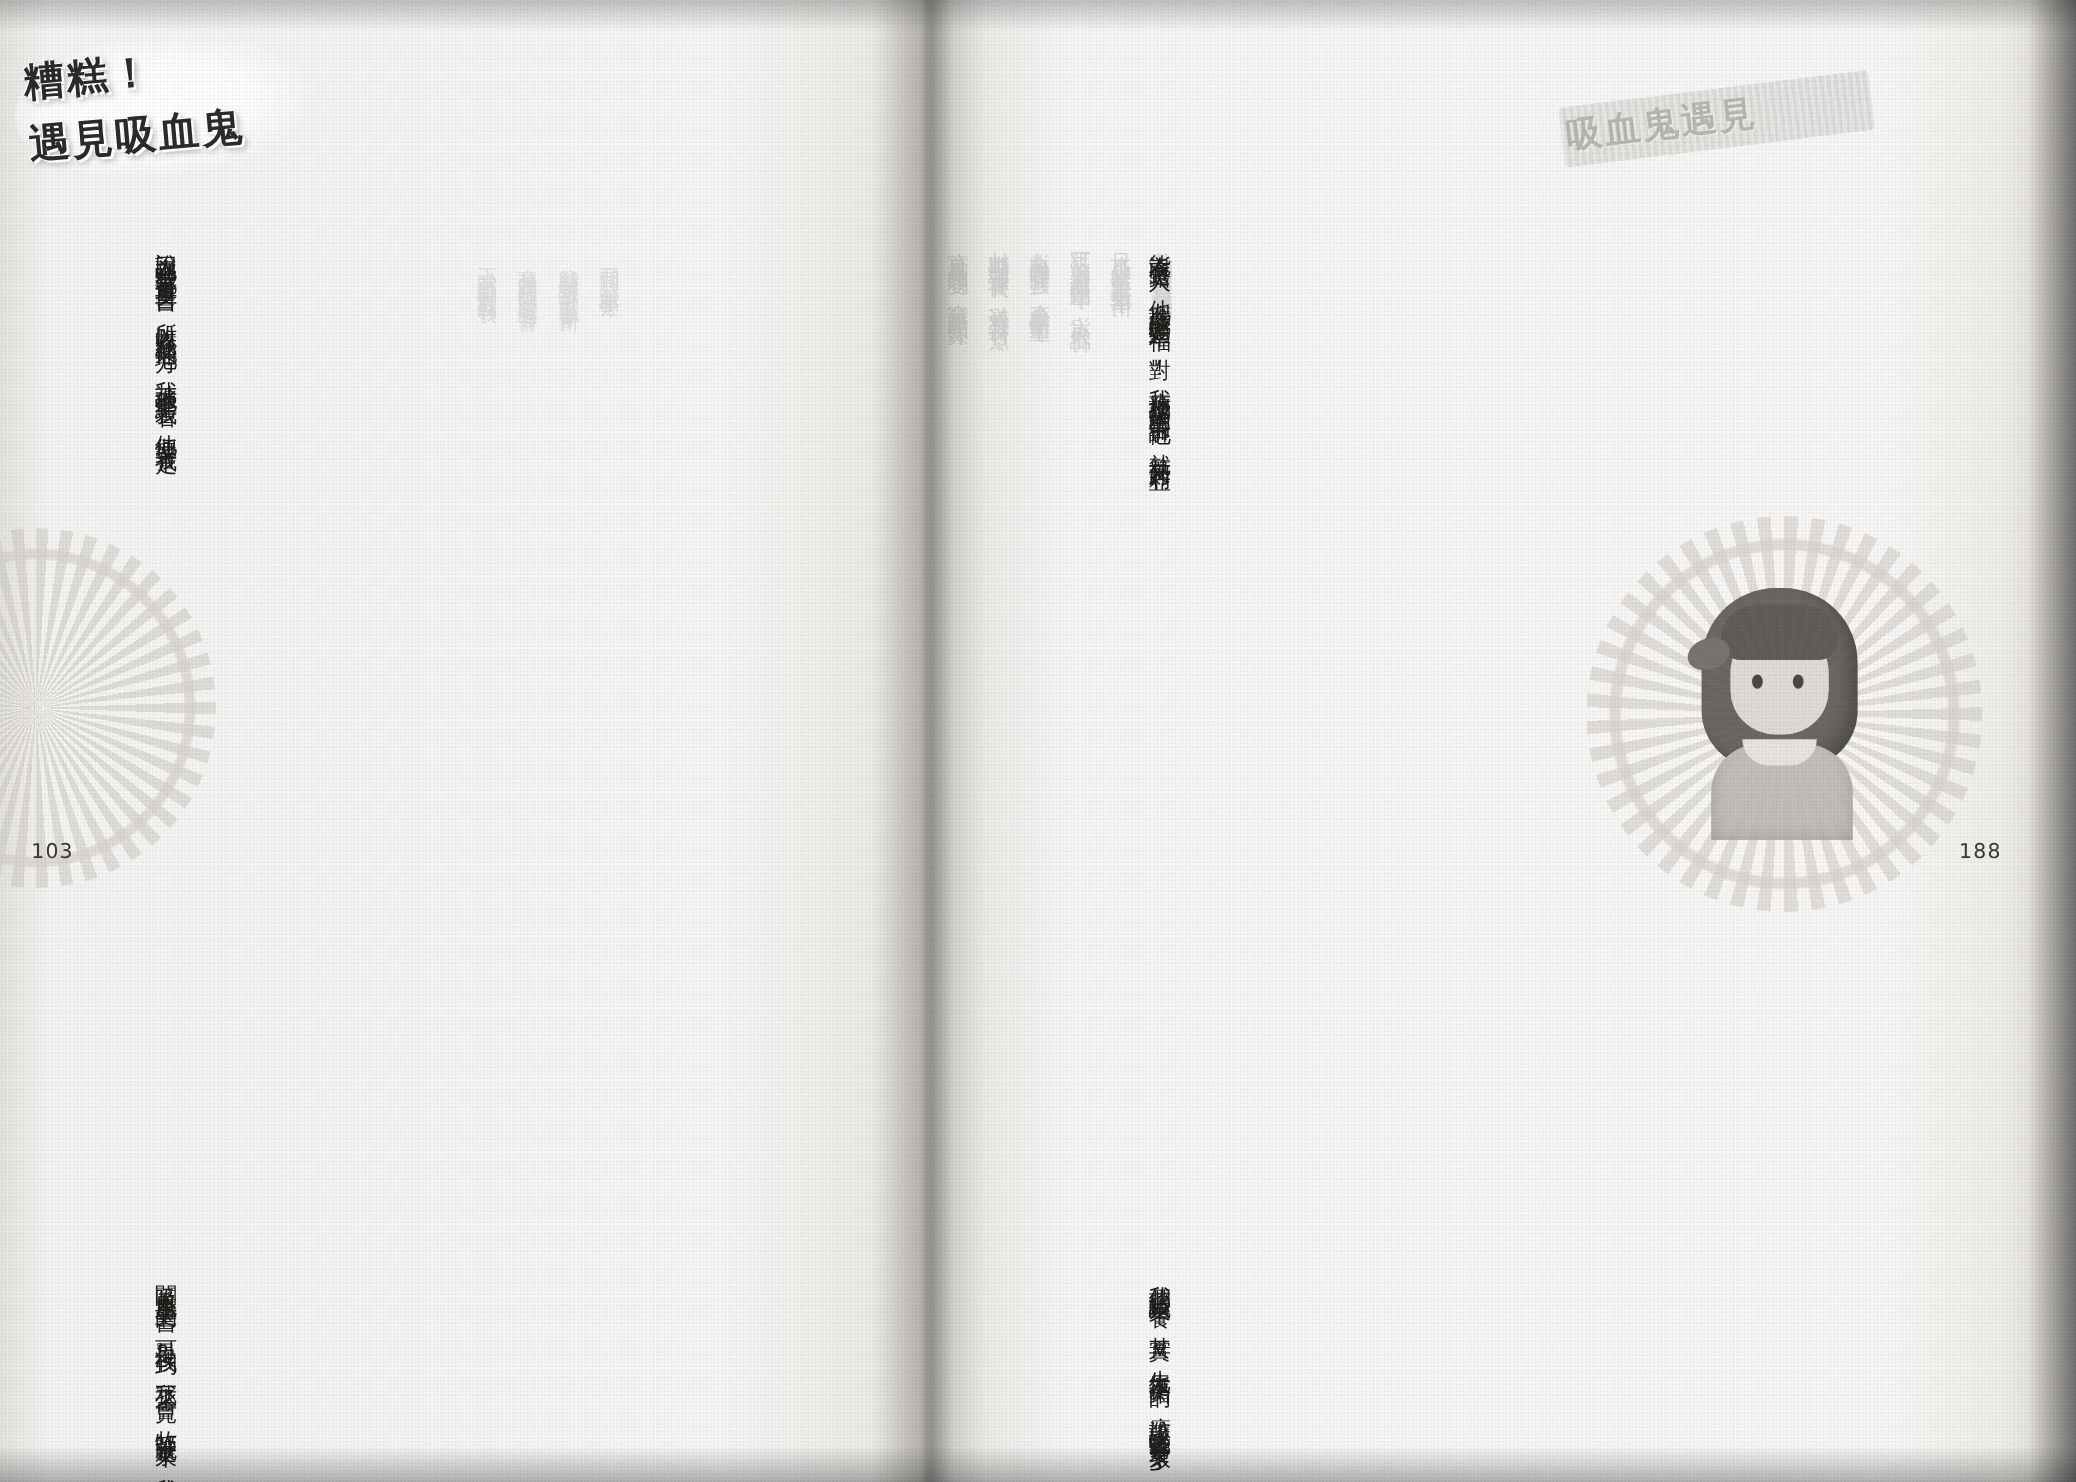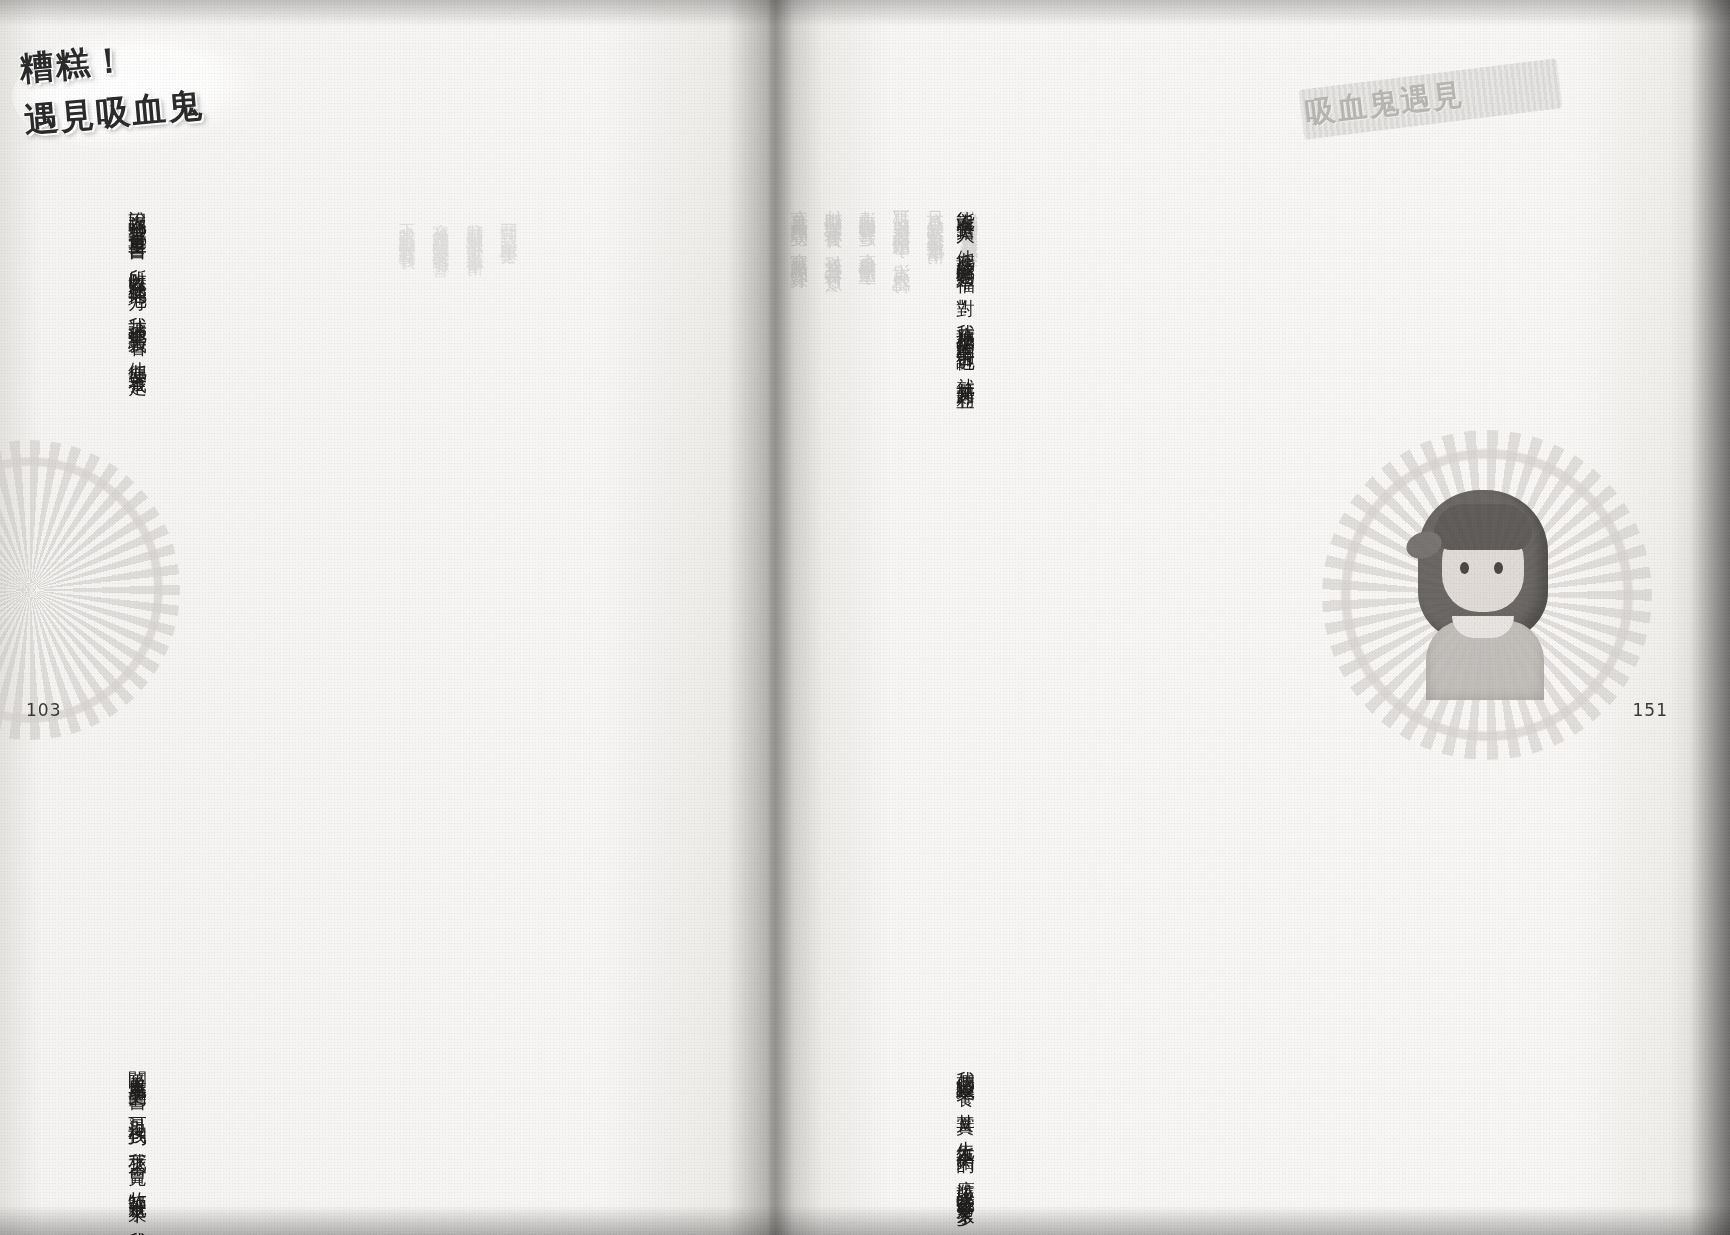--- a/index.html
+++ b/index.html
@@ -233,20 +233,20 @@
     <div class="col">能沒有選錯人，他應該能給老媽幸福。對！我應該把保羅的事告訴他，就算艾姆莉亞</div>
   </div>
 
   <div class="textblock" id="block-left">
 
     <div class="col">關吸血鬼歷史的書，可是沒找到。我坐了一會兒，牧師就進來了。我問起那本書，他</div>
     <div class="col">說因為那些書都是重要書目，所以收藏在其他地方。我請求他拿給我看，他便帶著我走</div>
   </div>
 
   <div class="folio" id="folio-left">103</div>
-  <div class="folio" id="folio-right">151</div>
+  <div class="folio" id="folio-right">188</div>
 
   <div id="gutter"></div>
   <div id="edge-right"></div>
   <div id="edge-top"></div>
   <div id="edge-bottom"></div>
   <div id="grain"></div>
 </div>
 
 </body></html>

